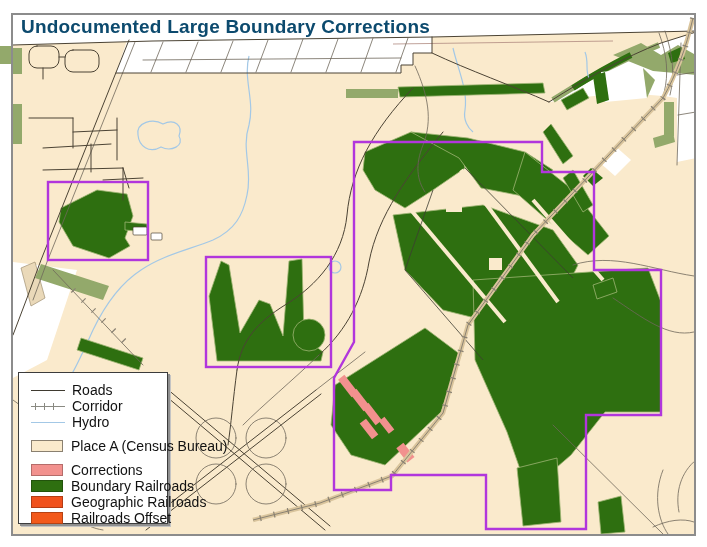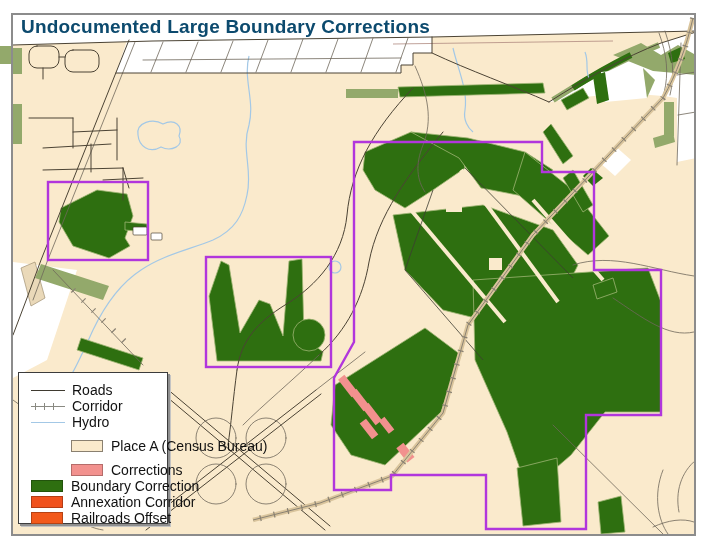--- a/index.html
+++ b/index.html
@@ -39,21 +39,21 @@
   .s-olive{stroke:var(--olive-accent);stroke-width:6;fill:none;}
   .s-bcs{stroke:var(--boundary-correction);stroke-width:6;fill:none;}
   .s-cut{stroke:var(--place-fill);stroke-width:4;fill:none;}
   
   .legend{
     position:absolute;left:5px;top:357px;width:150px;height:152px;background:#ffffff;
     border:1px solid #3c3c3c;box-shadow:2px 2px 0 #8f8f8f,3px 3px 0 #c4c4c4;
     padding:9px 0 0 12px;box-sizing:border-box;z-index:6;
   }
   .lg-row{display:flex;align-items:center;height:16px;}
-  .lg-row.gap{margin-top:8px;margin-left:40px;}
+  .lg-row.gap{margin-top:8px;}
   .lg-swatch{width:32px;height:12px;border:1px solid rgba(0,0,0,0.25);margin-right:8px;flex:none;box-sizing:border-box;}
   .lg-line{width:34px;height:9px;position:relative;margin-right:7px;flex:none;}
   .lg-line::before{content:'';position:absolute;left:0;right:0;top:4px;border-top:1.3px solid currentColor;}
   .lg-line.rail::after{content:'';position:absolute;left:4px;right:4px;top:1px;height:7px;
     background:repeating-linear-gradient(90deg,currentColor 0 1px,transparent 1px 9px);}
   .lg-label{font-size:14px;color:#111111;white-space:nowrap;}
 </style>
 </head>
 <body>
 
@@ -223,25 +223,25 @@
           <div class="lg-row gap">
             <span class="lg-swatch" style="background: rgb(250, 234, 204); border-color: rgb(138, 128, 112);"></span>
             <span class="lg-label">Place A (Census Bureau)</span>
           </div>
           <div class="lg-row gap">
             <span class="lg-swatch" style="background: rgb(242, 145, 142);"></span>
             <span class="lg-label">Corrections</span>
           </div>
           <div class="lg-row">
             <span class="lg-swatch" style="background: rgb(46, 111, 16);"></span>
-            <span class="lg-label">Boundary Correction</span>
+            <span class="lg-label">Boundary Railroads</span>
           </div>
           <div class="lg-row">
             <span class="lg-swatch" style="background: rgb(240, 81, 29);"></span>
-            <span class="lg-label">Annexation Corridor</span>
+            <span class="lg-label">Geographic Railroads</span>
           </div>
           <div class="lg-row">
             <span class="lg-swatch" style="background: rgb(242, 89, 27);"></span>
             <span class="lg-label">Railroads Offset</span>
           </div>
         </div>
     </div>
   </div>
 </div>
 

